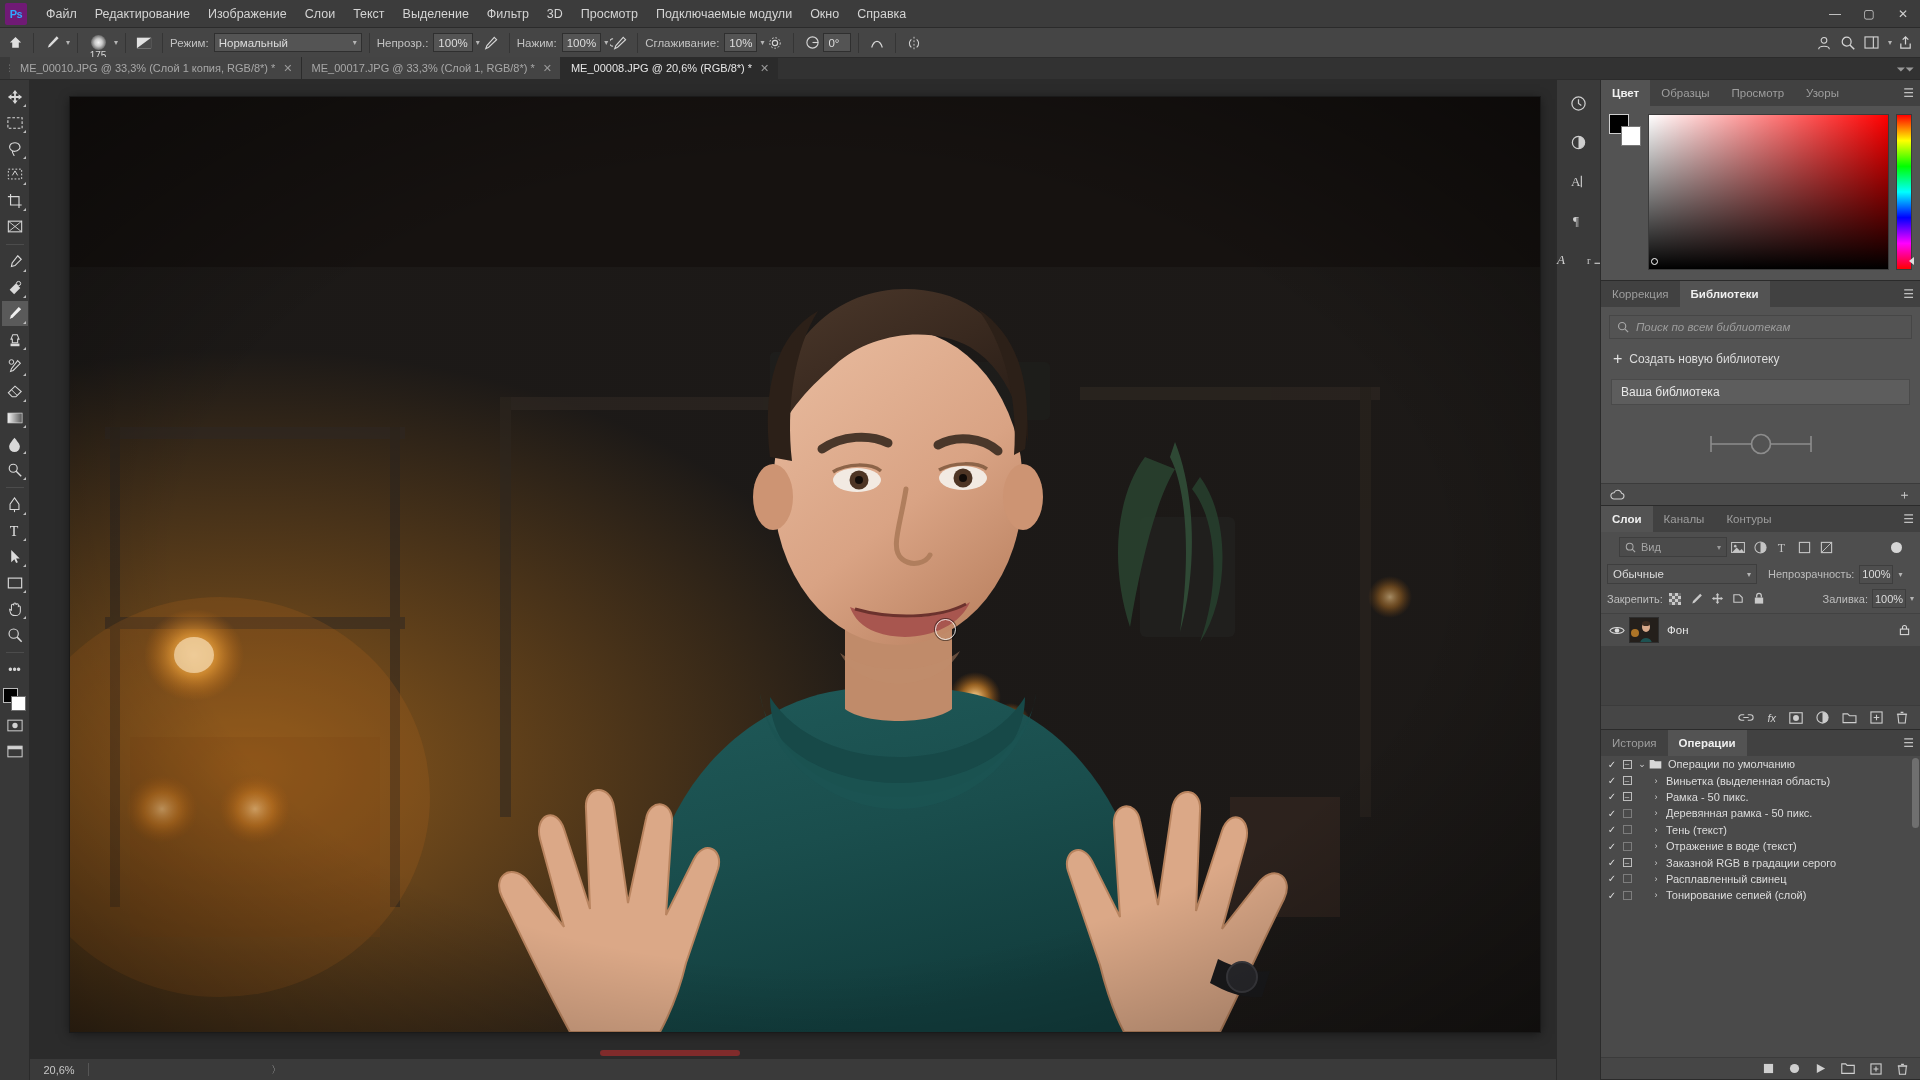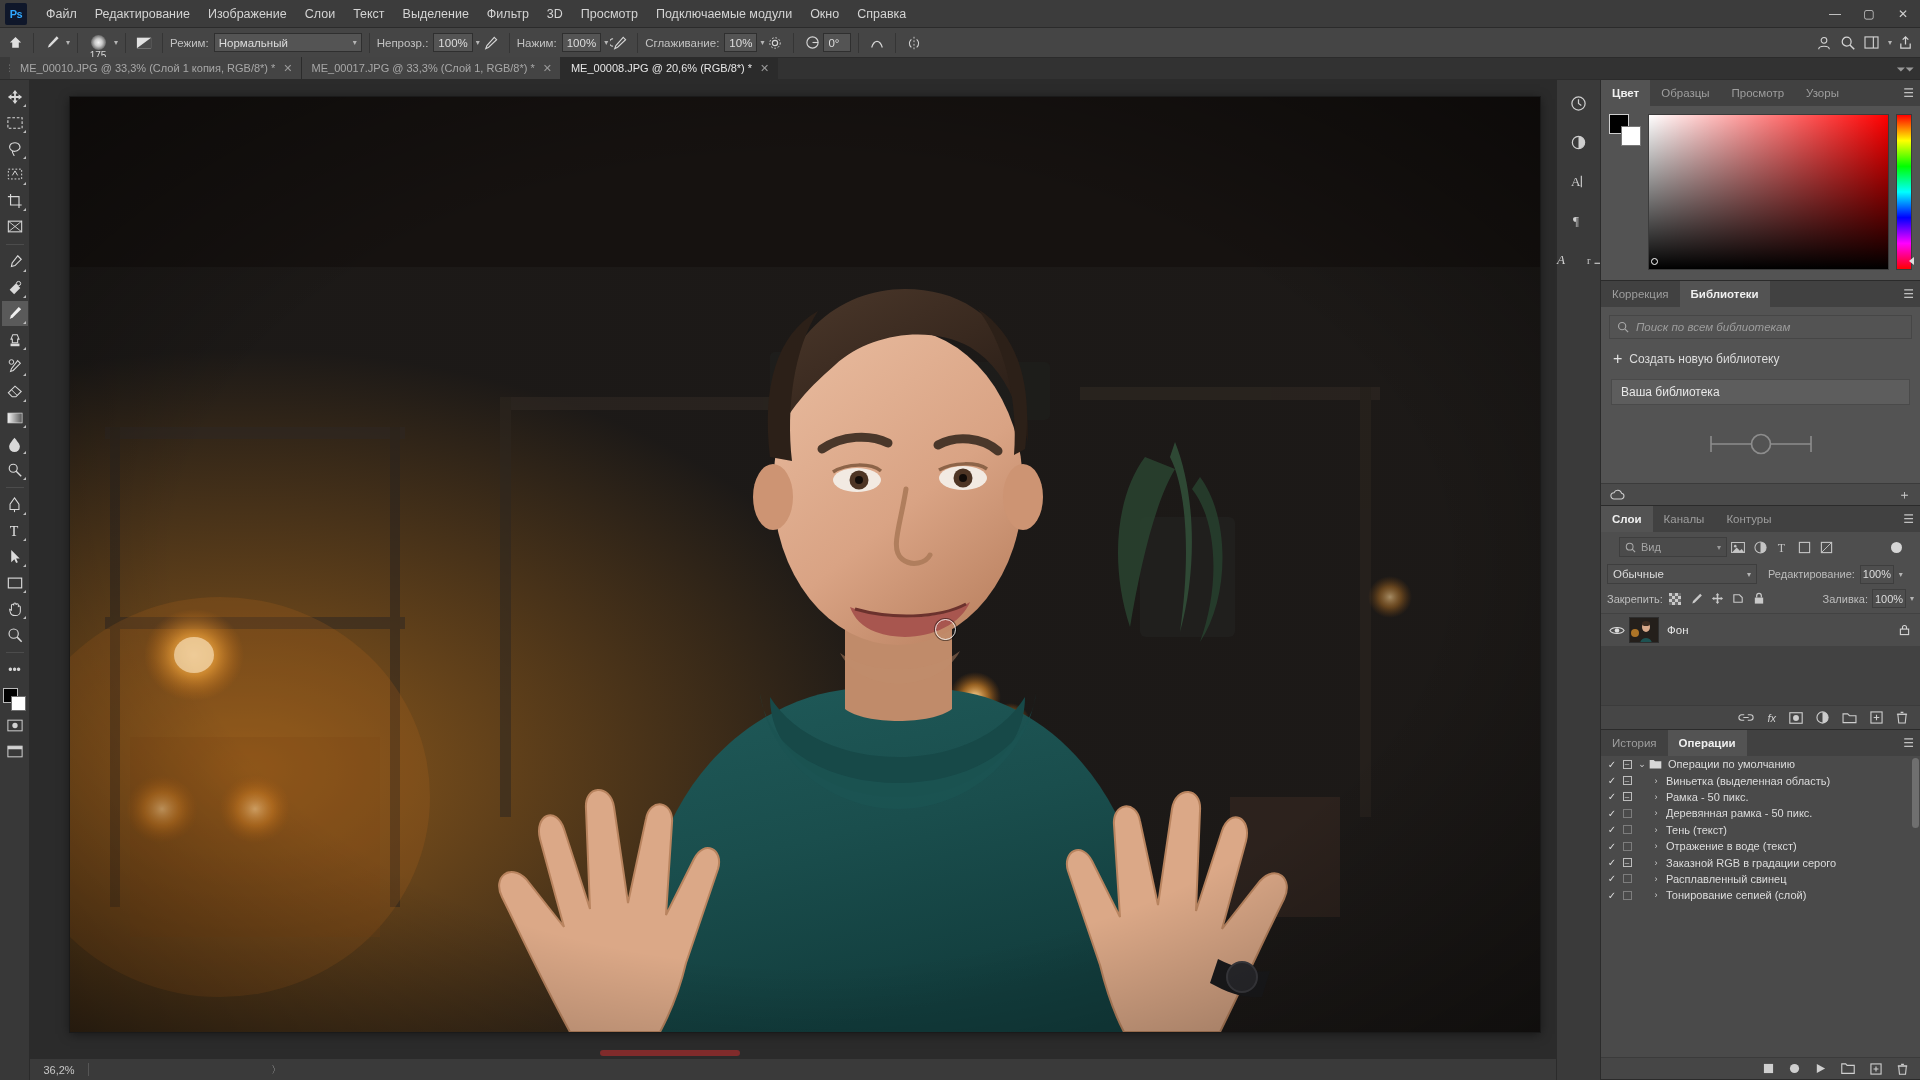--- a/index.html
+++ b/index.html
@@ -13,21 +13,21 @@
   }
   .app { position:relative; width:1920px; height:1080px; display:flex; flex-direction:column; }
 
   
   .menubar {
     height:28px; background:#3c3c3c; display:flex; align-items:center;
     border-bottom:1px solid #2b2b2b; flex:none; position:relative;
   }
   .ps-logo {
     width:22px; height:22px; margin-left:5px; margin-right:10px;
-    background:#0f172a; color:#31a8ff; font-size:11px; font-weight:bold;
+    background:#701a75; color:#31a8ff; font-size:11px; font-weight:bold;
     display:flex; align-items:center; justify-content:center; border-radius:2px;
     letter-spacing:-0.5px;
   }
   .menu-item {
     padding:5px 9px; font-size:12.5px; color:#d4d4d4; white-space:nowrap; cursor:default;
   }
   .win-ctrls { position:absolute; right:0; top:0; height:28px; display:flex; }
   .win-btn { width:34px; height:28px; display:flex; align-items:center; justify-content:center;
      color:#d0d0d0; font-size:12px; }
 
@@ -709,21 +709,21 @@
               <stop offset="1" stop-color="#000" stop-opacity="0.55"></stop>
             </radialGradient>
           </svg>
         </div>
         <div class="cursor-circle"></div>
       </div>
 
       <div class="hscroll"></div>
 
       <div class="statusbar">
-        <div class="sb-zoom">36,2%</div>
+        <div class="sb-zoom">20,6%</div>
         <div class="sb-sep"></div>
         <div class="sb-info">6720 пикс. x 4480 пикс. (72 ppi)</div>
         <div class="sb-arrow">〉</div>
       </div>
     </div>
 
     <div class="iconrail">
       <div class="rail-btn">
         <svg width="17" height="17" viewBox="0 0 18 18">
             <circle cx="9" cy="9" r="7" fill="none" stroke="#cfcfcf" stroke-width="1.3"></circle>
@@ -876,21 +876,21 @@
                 </svg>
             </div>
             <div class="lay-toggle"></div>
           </div>
 
           <div class="lay-row2">
             <div class="blend-sel">
               <span>Обычные</span>
               <span style="margin-left:auto;font-size:8px;color:#b5b5b5;">▾</span>
             </div>
-            <span class="op-label">Редактирование:</span>
+            <span class="op-label">Непрозрачность:</span>
             <div class="op-val">100%</div>
             <span style="font-size:8px;color:#b5b5b5;">▾</span>
           </div>
 
           <div class="lay-row3">
             <span style="color:#bdbdbd;">Закрепить:</span>
             <span class="lock-ico">
               <svg width="12" height="12" viewBox="0 0 12 12">
                   <rect width="12" height="12" fill="#c9c9c9" opacity="0.25"></rect>
                   <rect x="0" y="0" width="3" height="3" fill="#c9c9c9"></rect>

